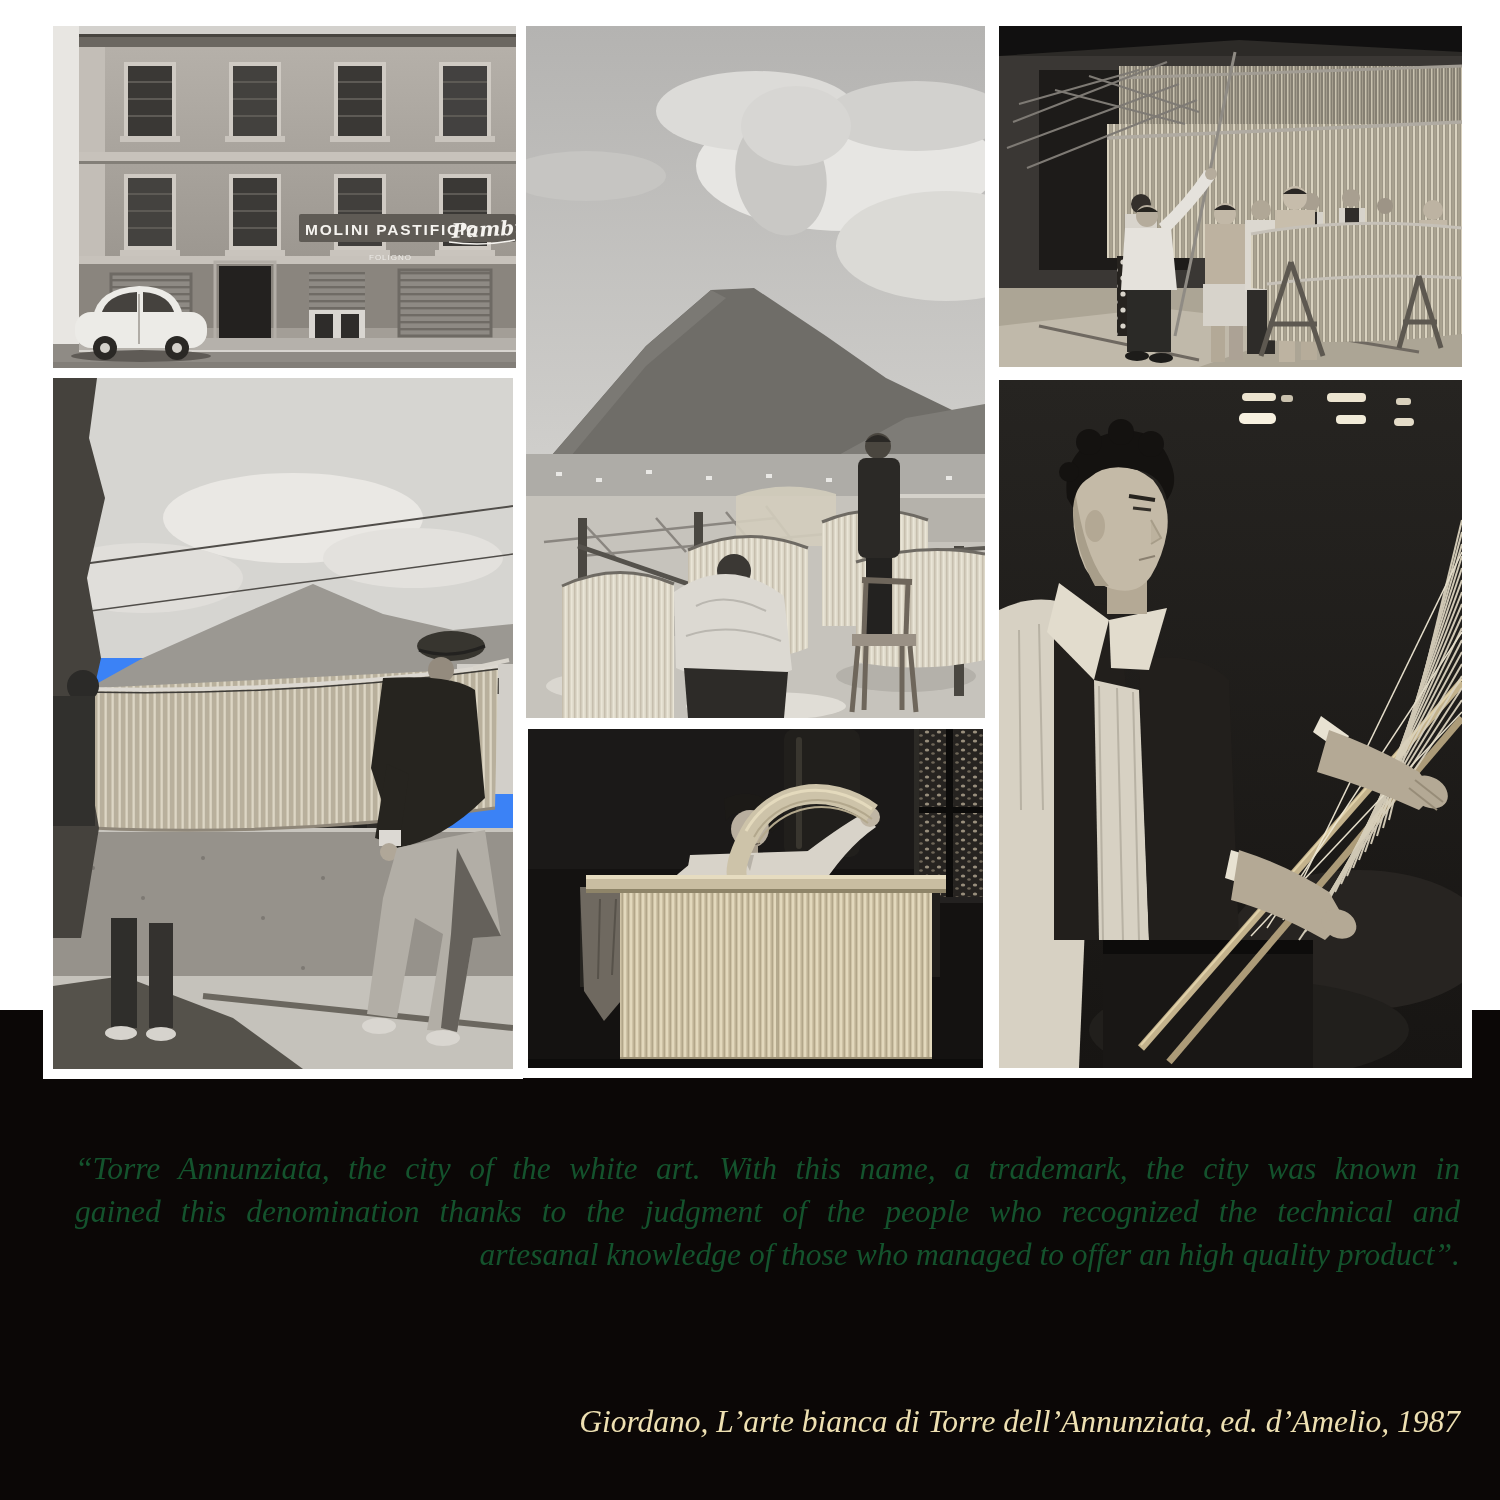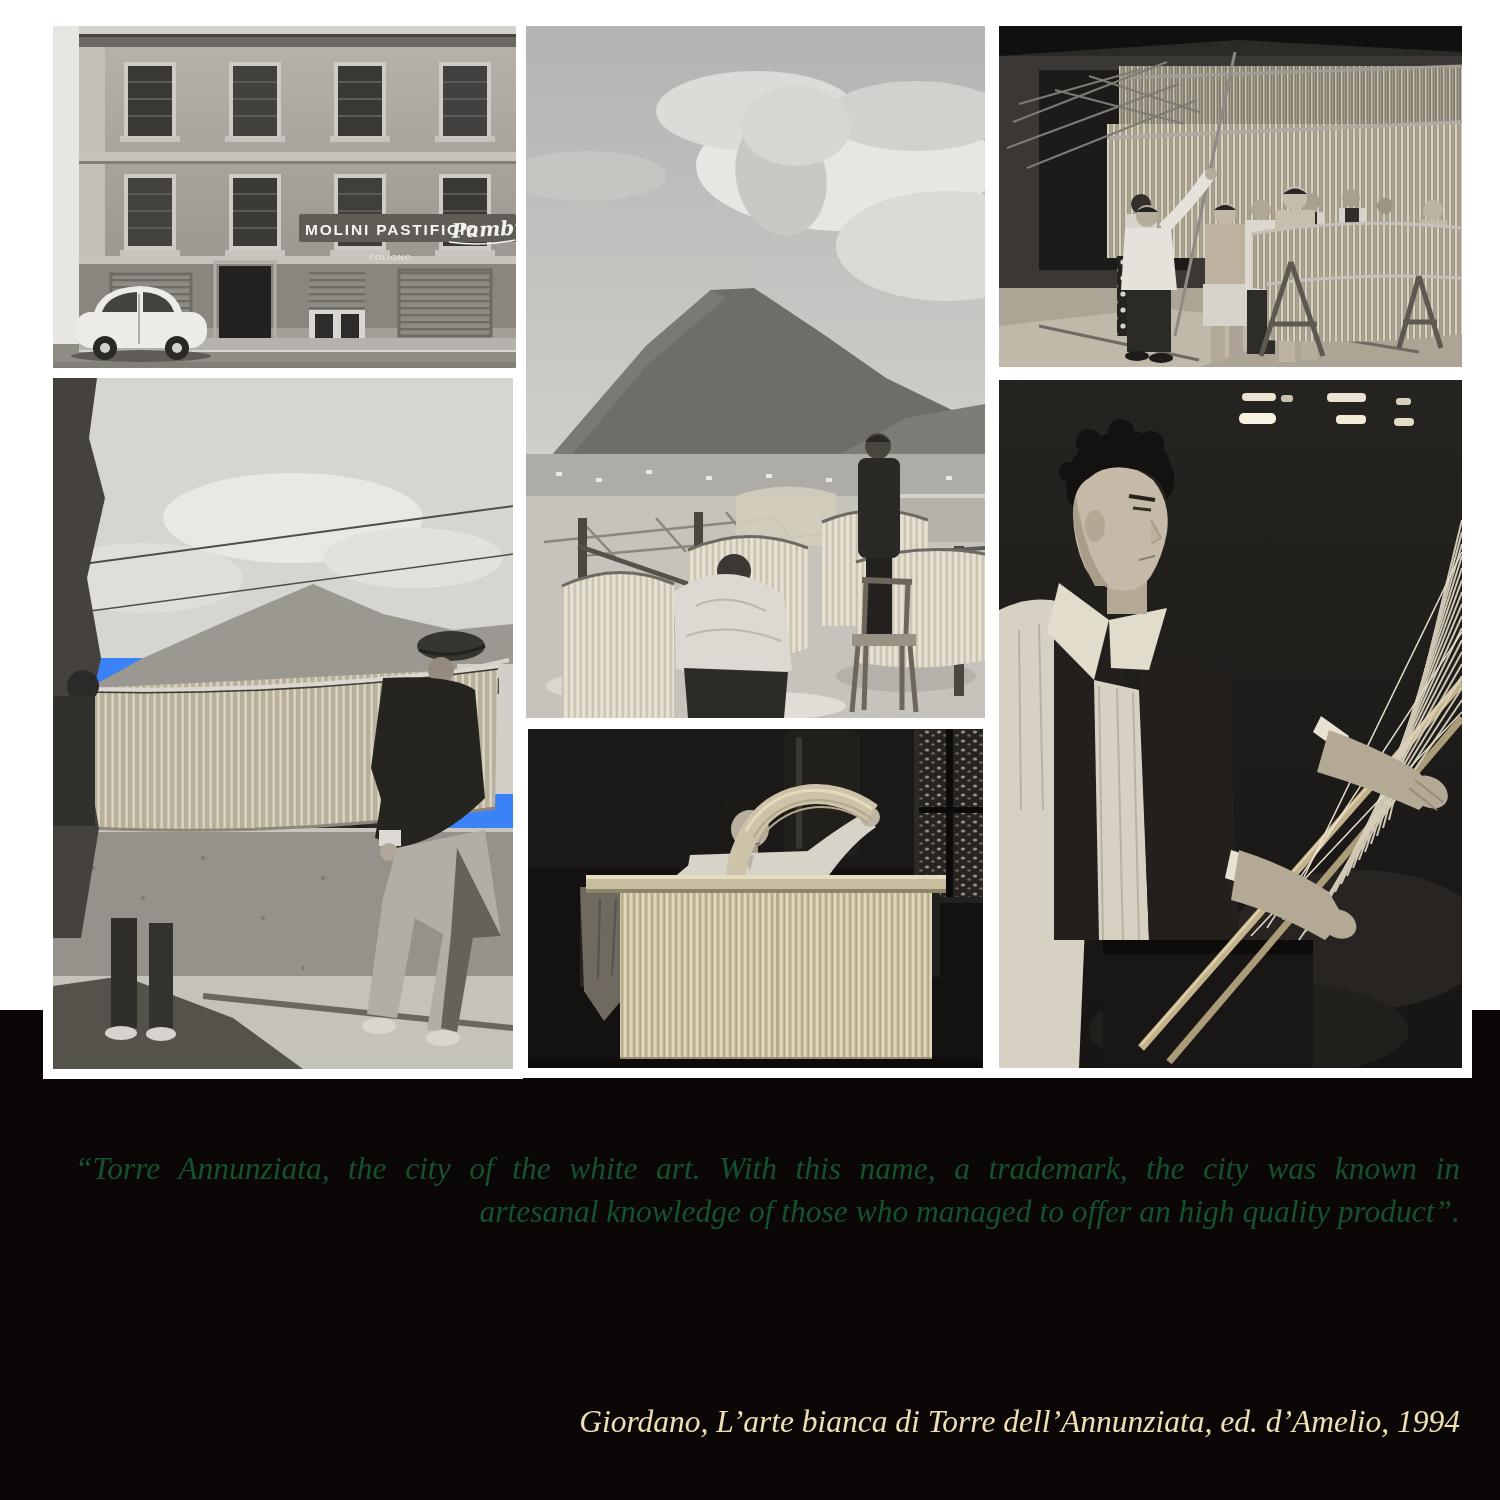--- a/index.html
+++ b/index.html
@@ -585,18 +585,19 @@
         <ellipse cx="430" cy="412" rx="20" ry="15" fill="#b4a995" transform="rotate(30 430 412)"></ellipse>
         <line x1="414" y1="398" x2="442" y2="420" stroke="#97ral" stroke-width="0"></line>
         <line x1="416" y1="400" x2="444" y2="422" stroke="#978c78" stroke-width="2"></line>
         <line x1="410" y1="408" x2="438" y2="430" stroke="#978c78" stroke-width="2"></line>
       </g>
     </svg>
   </div>
 
   <div class="quote">
     <div class="jline">“Torre Annunziata, the city of the white art. With this name, a trademark, the city was known in</div>
+    <div class="jline">gained this denomination thanks to the judgment of the people who recognized the technical and</div>
     <div class="lastline">artesanal knowledge of those who managed to offer an high quality product”.</div>
   </div>
 
-  <div class="citation">Giordano, L’arte bianca di Torre dell’Annunziata, ed. d’Amelio, 1994</div>
+  <div class="citation">Giordano, L’arte bianca di Torre dell’Annunziata, ed. d’Amelio, 1987</div>
 
 </div>
 
 </body></html>

